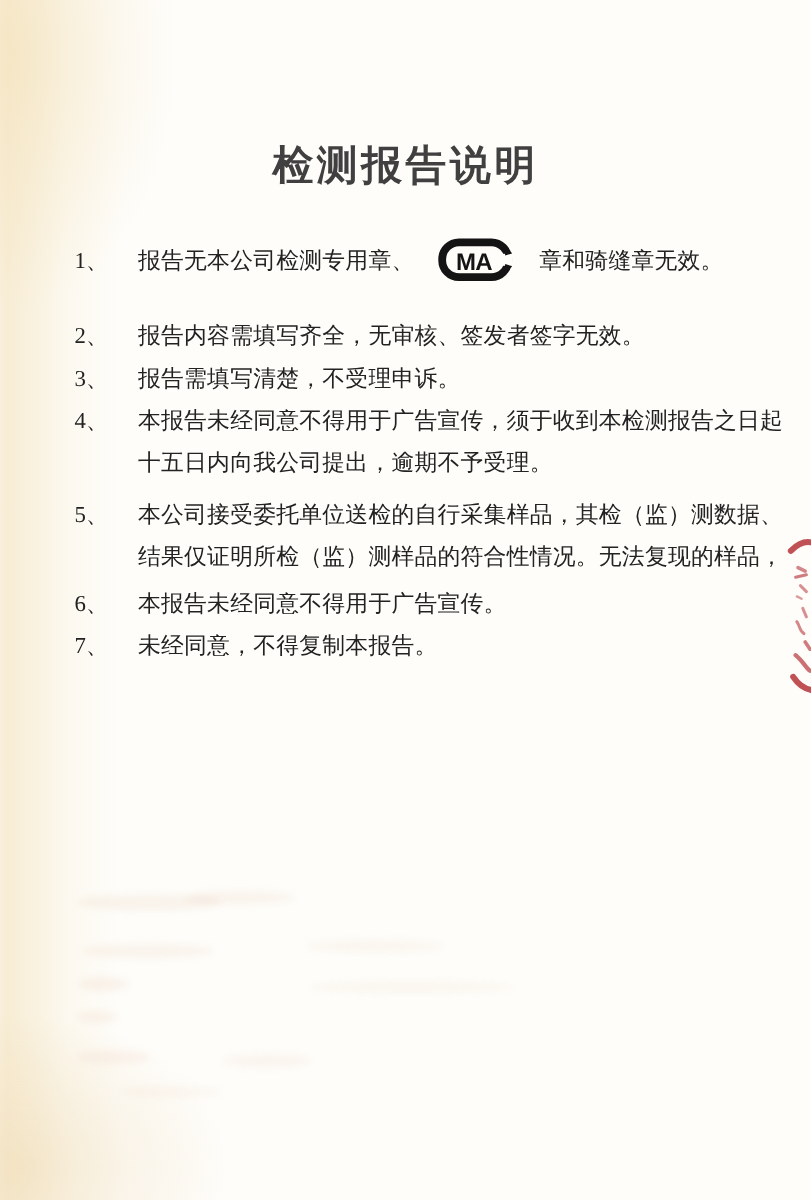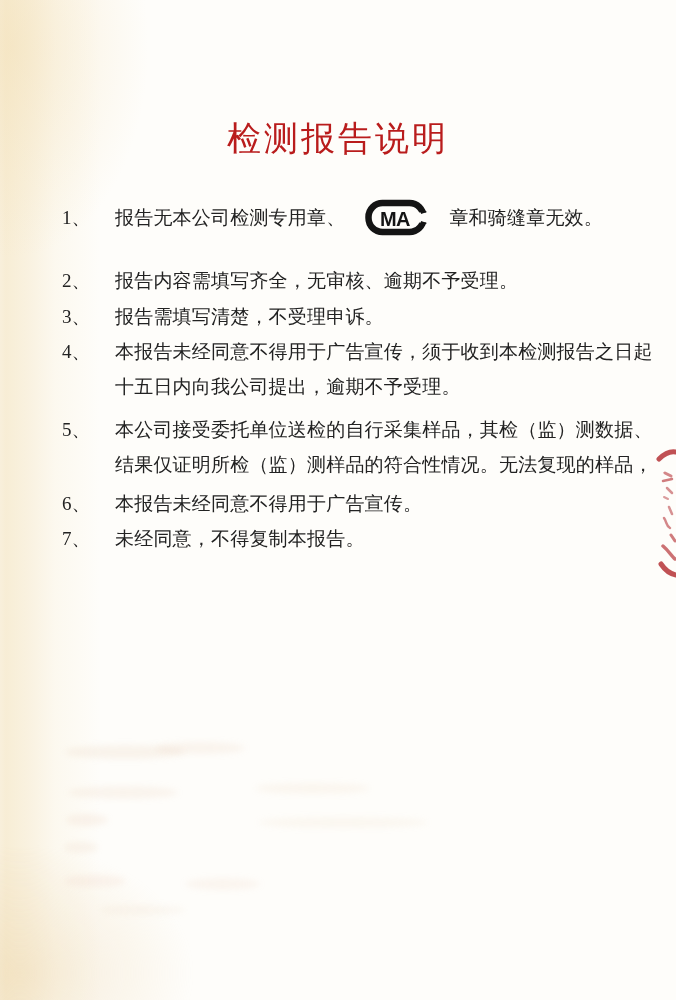--- a/index.html
+++ b/index.html
@@ -45,23 +45,23 @@
     filter: blur(0.4px);
   }
 
   
   .blob { position: absolute; border-radius: 50%; filter: blur(3px); pointer-events: none; }
 
   .title {
     position: absolute; top: 118px; left: 0; width: 100%;
     text-align: center;
     font-size: 34px; line-height: 42px;
-    font-weight: normal;
+    font-weight: bold;
     letter-spacing: 3px;
-    color: #b91c1c;
+    color: #404040;
   }
 
   .list {
     position: absolute; top: 196px; left: 62px; width: 575px;
     font-size: 19px;
     color: #222;
   }
   .item { display: flex; align-items: flex-start; }
   .num { width: 31px; flex-shrink: 0; line-height: 35px; }
   .body { flex: 1; margin-left: 22px; }
@@ -119,21 +119,21 @@
         <polygon points="55,8 62,13 56,15" fill="#141414"></polygon>
         <polygon points="55,29 62,24 56,22" fill="#141414"></polygon>
         <text x="30" y="27" text-anchor="middle" font-family="'Liberation Sans','DejaVu Sans',sans-serif" font-size="20" font-weight="bold" letter-spacing="-0.5" fill="#141414">MA</text>
       </svg><span>章和骑缝章无效。</span>
     </div>
   </div>
 
   <div class="item item-2">
     <span class="num">2、</span>
     <div class="body">
-      <div class="line">报告内容需填写齐全，无审核、逾期不予受理。</div>
+      <div class="line">报告内容需填写齐全，无审核、签发者签字无效。</div>
     </div>
   </div>
 
   <div class="item item-3">
     <span class="num">3、</span>
     <div class="body">
       <div class="line">报告需填写清楚，不受理申诉。</div>
     </div>
   </div>
 

